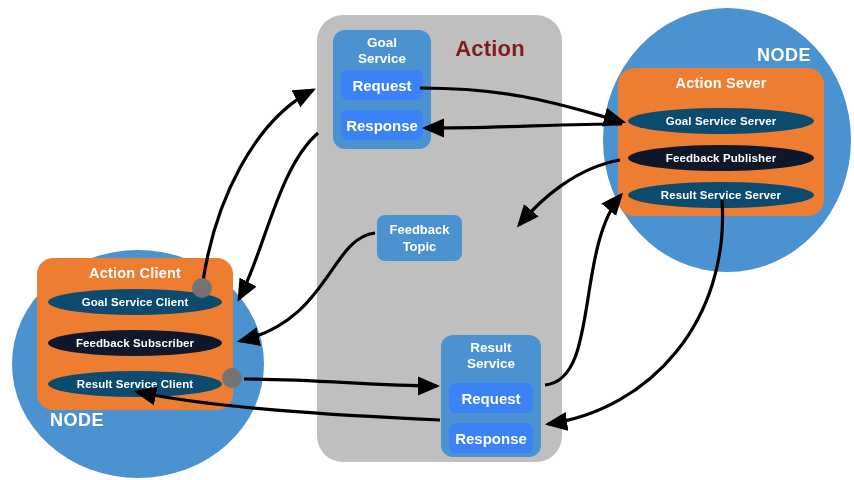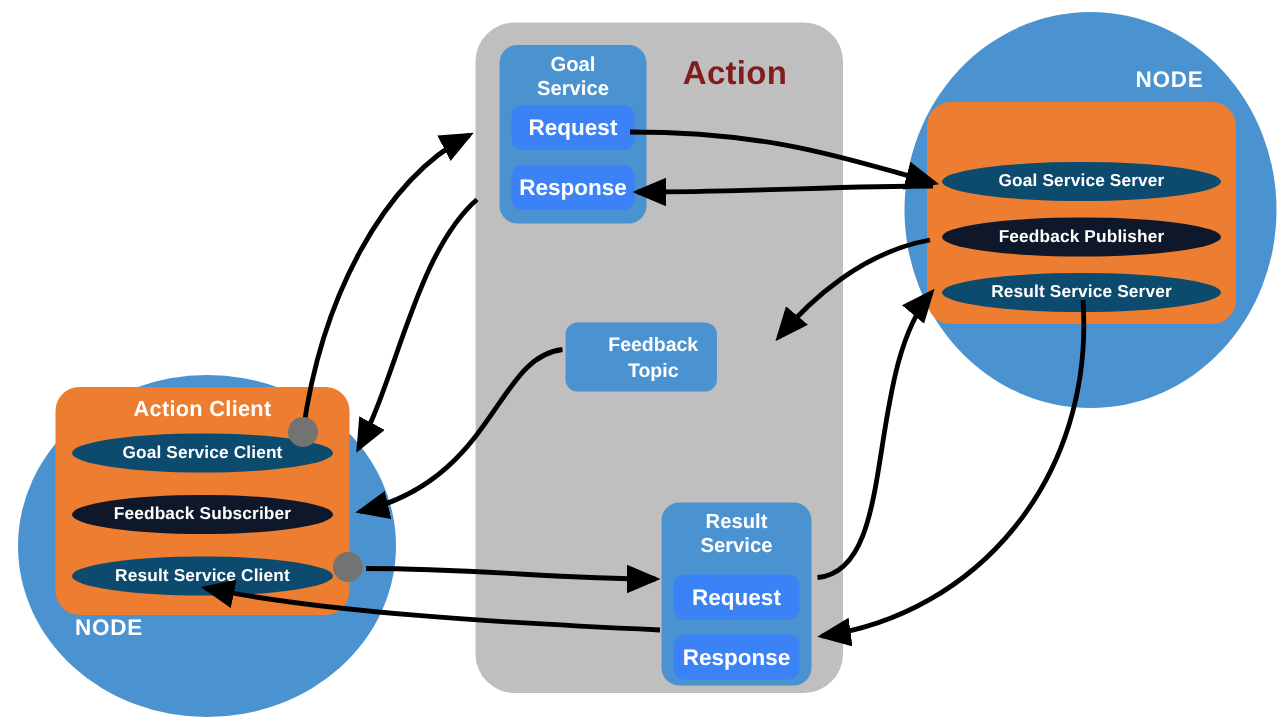--- a/index.html
+++ b/index.html
@@ -65,21 +65,21 @@
     height: 228px;
   }
   #node-server-circle {
     left: 603px;
     top: 8px;
     width: 248px;
     height: 264px;
   }
   .node-label {
     position: absolute;
-    font-size: 15px;
+    font-size: 18px;
     font-weight: bold;
     color: #ffffff;
     z-index: 4;
     letter-spacing: 0.5px;
   }
   #node-client-label { left: 50px; top: 410px; }
   #node-server-label { left: 757px; top: 45px; }
 
   
   .orange-box {
@@ -183,21 +183,20 @@
     border-radius: 8px;
     z-index: 4;
     display: flex;
     align-items: center;
     justify-content: center;
     text-align: center;
     font-size: 13px;
     font-weight: bold;
     color: #ffffff;
     line-height: 17px;
-    padding-left: 16px;
   }
 
   
   .junction-dot {
     position: absolute;
     width: 20px;
     height: 20px;
     border-radius: 50%;
     background: #737373;
     z-index: 6;
@@ -220,20 +219,21 @@
   <div id="node-server-label" class="node-label">NODE</div>
 
   <div id="action-client-box" class="orange-box">
     <div class="orange-title">Action Client</div>
     <div id="goal-service-client" class="pill yellow">Goal Service Client</div>
     <div id="result-service-client" class="pill yellow">Result Service Client</div>
     <div id="feedback-subscriber" class="pill green">Feedback Subscriber</div>
   </div>
 
   <div id="action-server-box" class="orange-box">
+    <div class="orange-title">Action Sever</div>
     <div id="goal-service-server" class="pill yellow">Goal Service Server</div>
     <div id="feedback-publisher" class="pill green">Feedback Publisher</div>
     <div id="result-service-server" class="pill yellow">Result Service Server</div>
   </div>
 
   <div id="goal-service-box" class="svc-box">
     <div class="svc-title">
       <span>Goal</span><br>
       <span>Service</span>
     </div>

